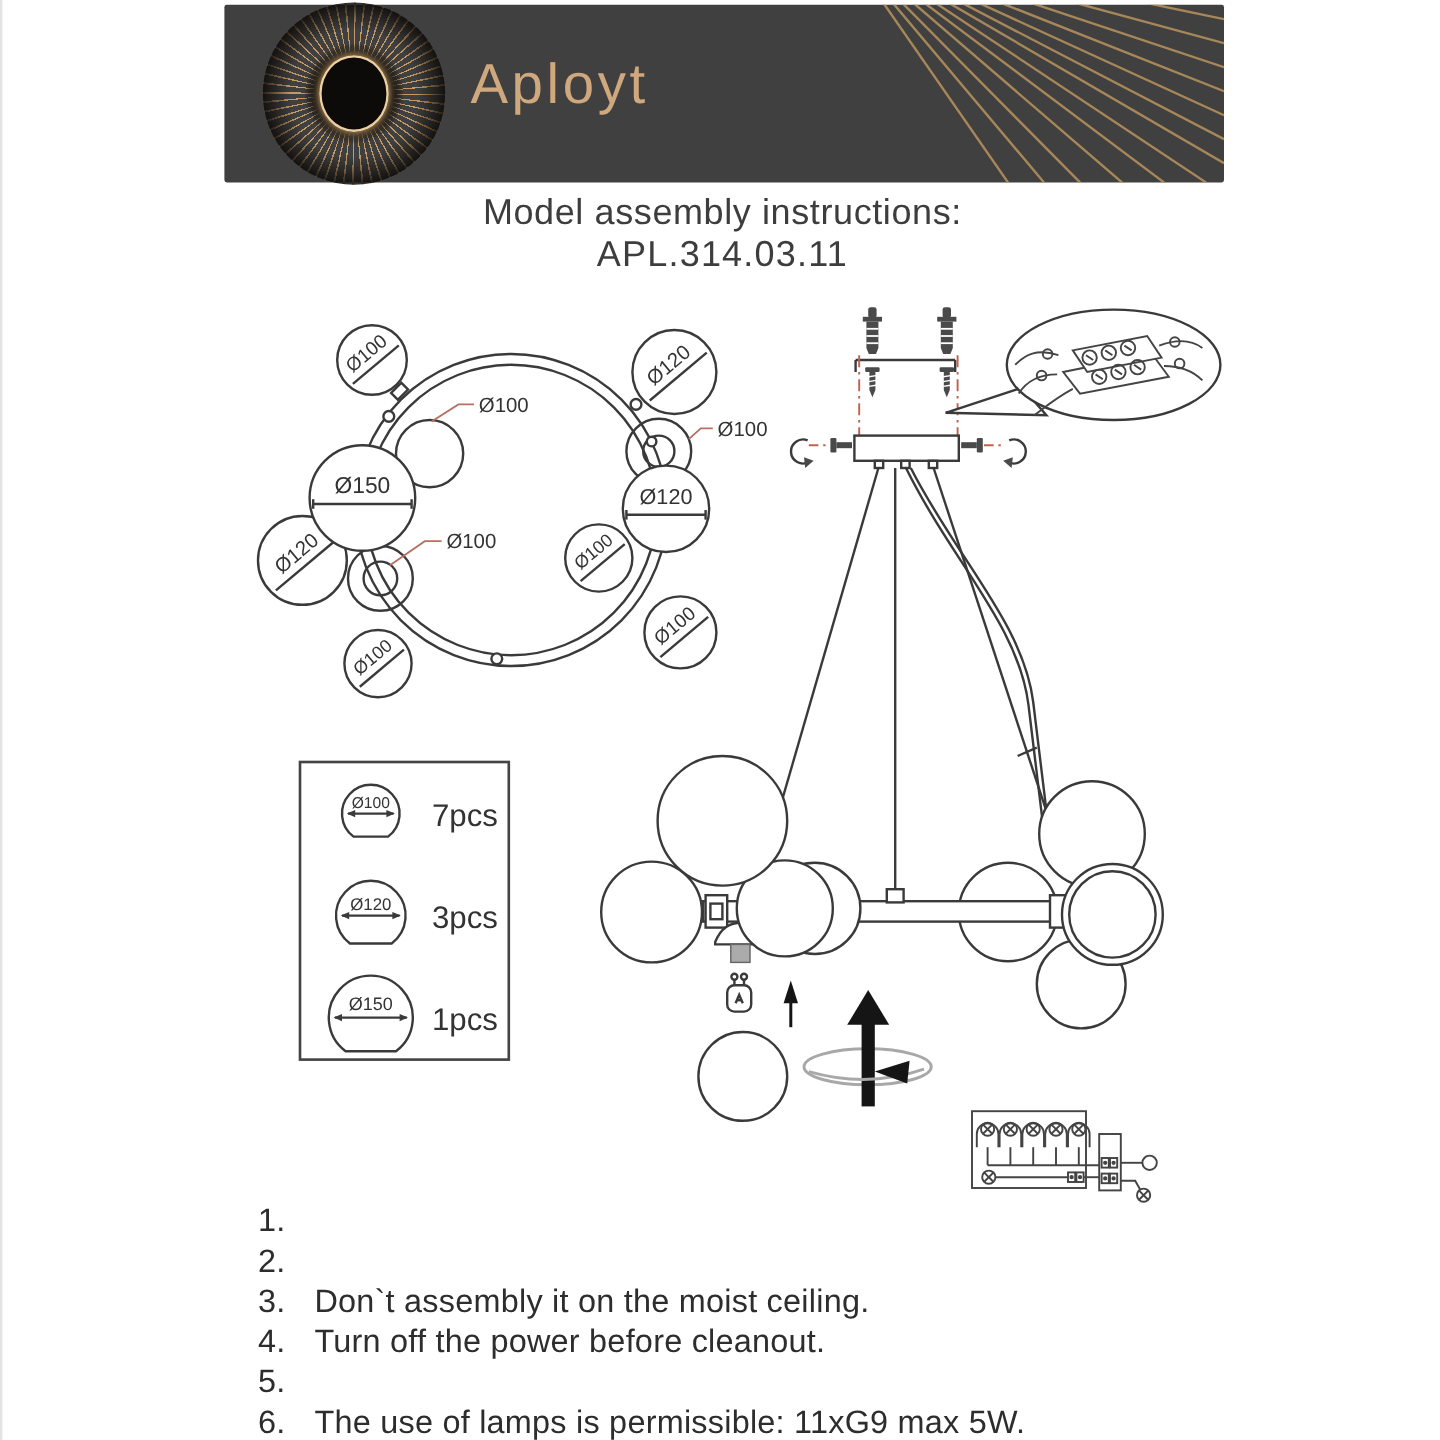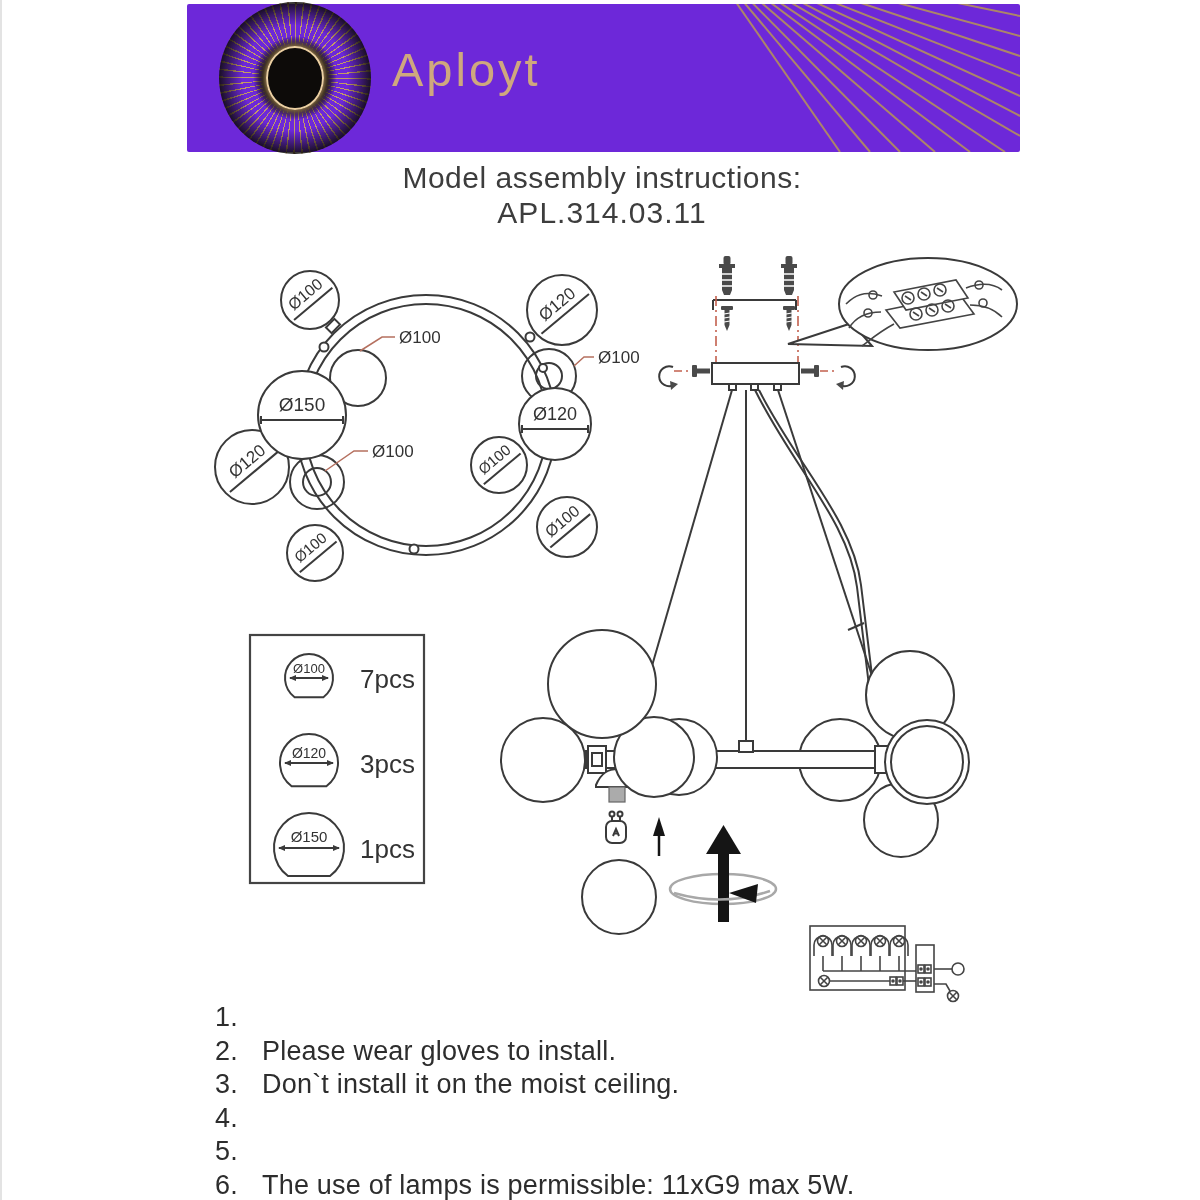--- a/index.html
+++ b/index.html
@@ -1,19 +1,19 @@
 <!DOCTYPE html>
 <html><head>
 <meta charset="utf-8">
 <style>
   html,body{margin:0;padding:0;background:#ffffff;}
   .page{position:relative;width:1200px;height:1200px;background:#ffffff;overflow:hidden;
         font-family:"Liberation Sans",sans-serif;border-left:2px solid #e3e3e3;}
   
-  .banner{position:absolute;left:185px;top:4px;width:833px;height:148px;background:#6d28d9;border-radius:2px;}
+  .banner{position:absolute;left:185px;top:4px;width:833px;height:148px;background:#404040;border-radius:2px;}
   .sunburst{position:absolute;left:32px;top:-2px;width:152px;height:152px;}
   .sunburst .rays{position:absolute;inset:0;border-radius:50%;
       background:repeating-conic-gradient(#c49a66 0deg 1.2deg, rgba(0,0,0,0) 1.2deg 6deg);}
   .sunburst .fade{position:absolute;inset:0;border-radius:50%;
       background:radial-gradient(circle, #0d0b09 0 30%, rgba(13,11,9,0) 39% 49%, #0d0b09 74%);}
   .sunburst .ring{position:absolute;left:31%;top:29%;right:31%;bottom:29%;border-radius:50%;
       border:2px solid #ecd0a2;box-shadow:0 0 7px 1px #caa268;}
   .brand{position:absolute;left:205px;top:38px;font-size:47px;font-weight:400;color:#cfa87e;
       letter-spacing:3px;}
   .corner-rays{position:absolute;right:0;top:0;}
@@ -424,28 +424,28 @@
       </g>
     </g>
   </svg>
 
   <div class="instructions">
     <div class="inst-row">
       <span class="num">1.</span>
     </div>
     <div class="inst-row">
       <span class="num">2.</span>
-      <span class="txt">Please wear gloves to install.</span>
     </div>
     <div class="inst-row">
       <span class="num">3.</span>
-      <span class="txt">Don`t install it on the moist ceiling.</span>
+      <span class="txt">Don`t assembly it on the moist ceiling.</span>
     </div>
     <div class="inst-row">
       <span class="num">4.</span>
+      <span class="txt">Turn off the power before cleanout.</span>
     </div>
     <div class="inst-row">
       <span class="num">5.</span>
     </div>
     <div class="inst-row">
       <span class="num">6.</span>
       <span class="txt">The use of lamps is permissible: 11xG9 max 5W.</span>
     </div>
   </div>
 

